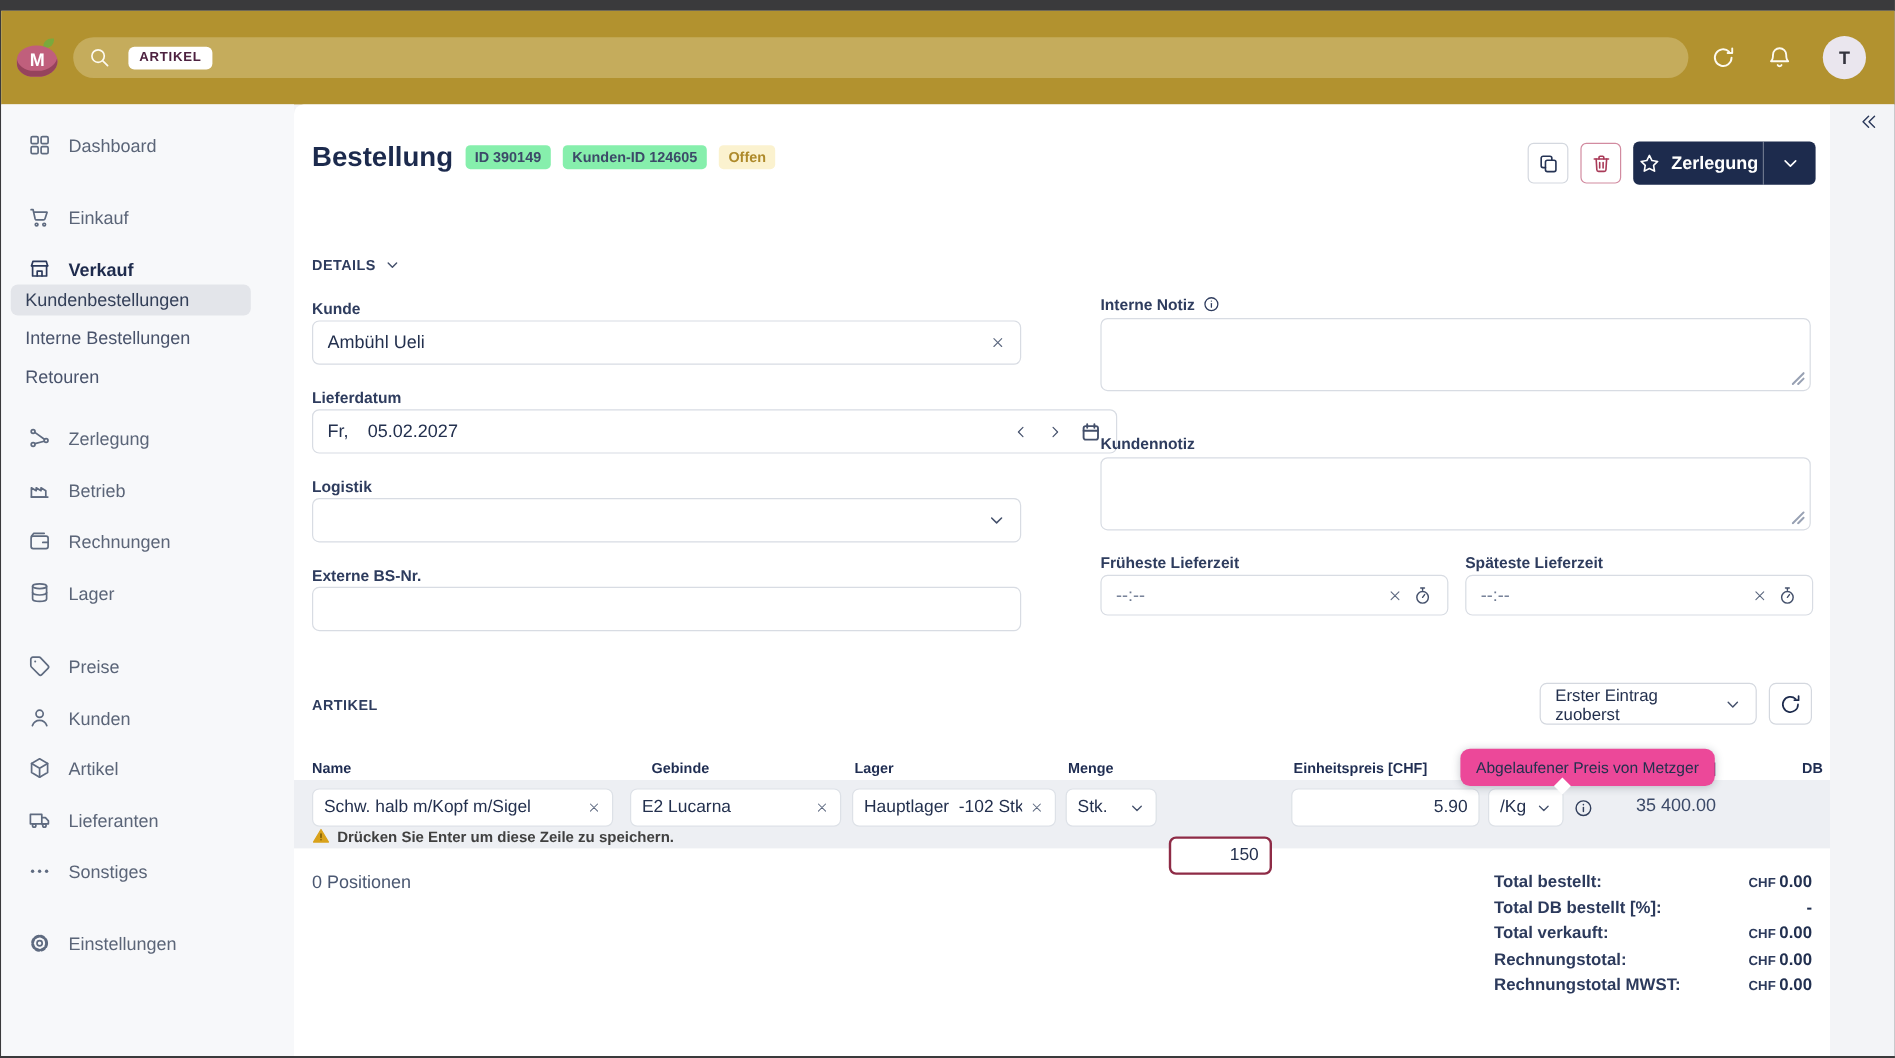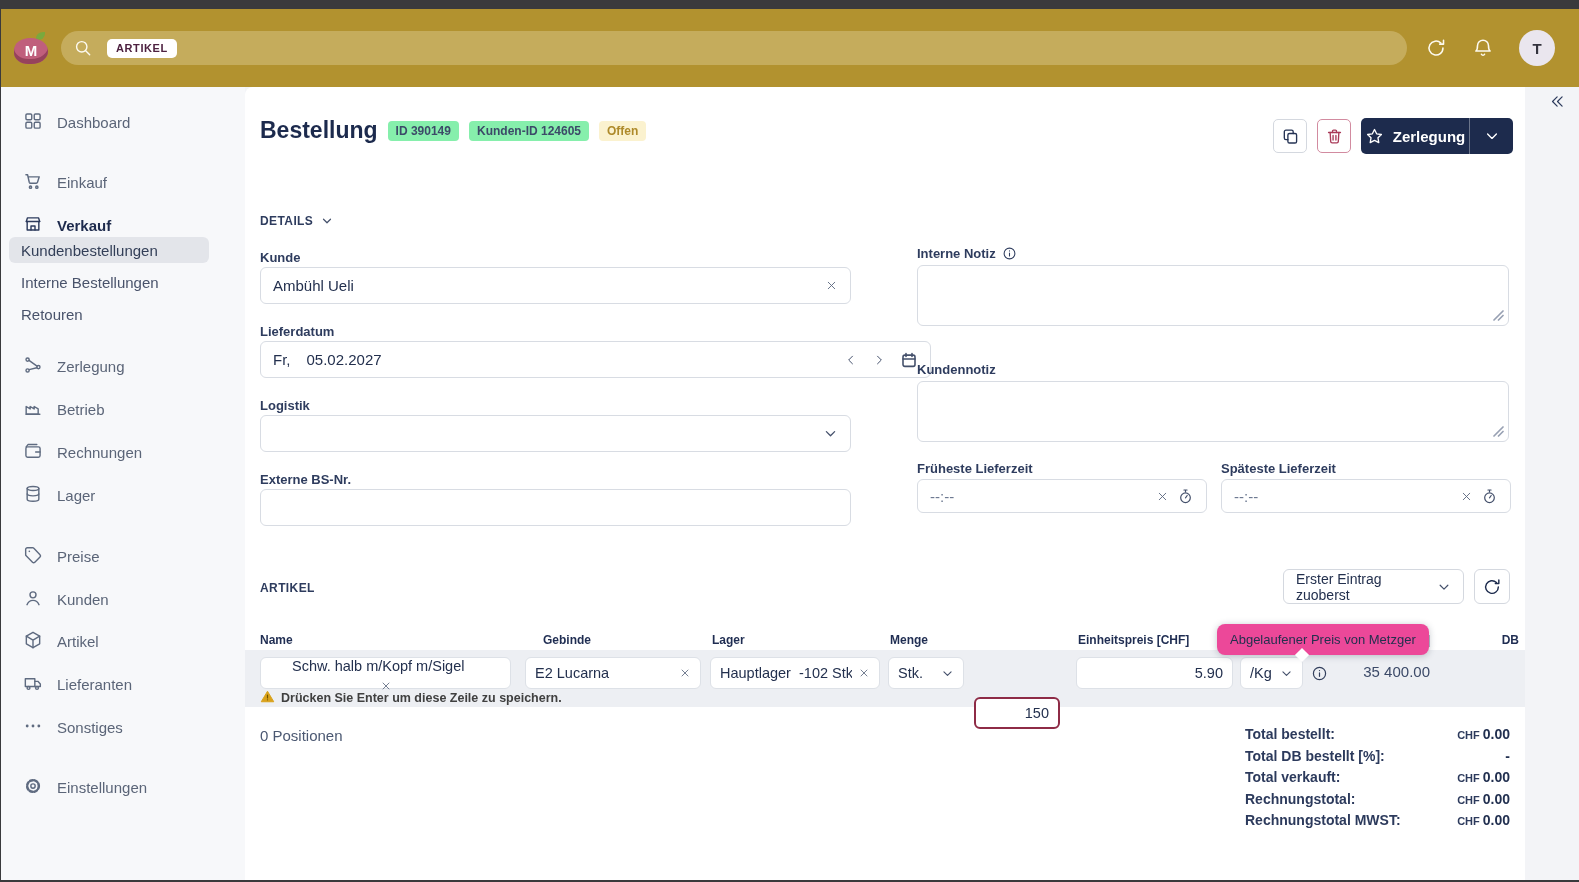--- a/index.html
+++ b/index.html
@@ -488,21 +488,21 @@
       <span class="th" style="left:833px;">Einheitspreis [CHF]</span>
       <span class="th" style="left:1125px; width:60px; text-align:right;">[CHF]</span>
       <span class="th" style="left:1214px; width:60px; text-align:right;">DB</span>
 
       <div class="tooltip">
         <span>Abgelaufener Preis von Metzger</span>
         <span class="notch"></span>
       </div>
 
       <div class="row-band">
-        <div class="cell" style="left:15px; width:251px;flex-direction:column;">
+        <div class="cell" style="left:15px; width:251px;">
           <input value="Schw. halb m/Kopf m/Sigel" style="">
           <span class="clear-x">
                 <svg class="ico" viewBox="0 0 24 24" width="12" height="12">
                   <path d="M6 6l12 12M18 6L6 18"></path>
                 </svg>
               </span>
         </div>
         <div class="cell" style="left:280px; width:176px;">
           <input value="E2 Lucarna" style="">
           <span class="clear-x">

